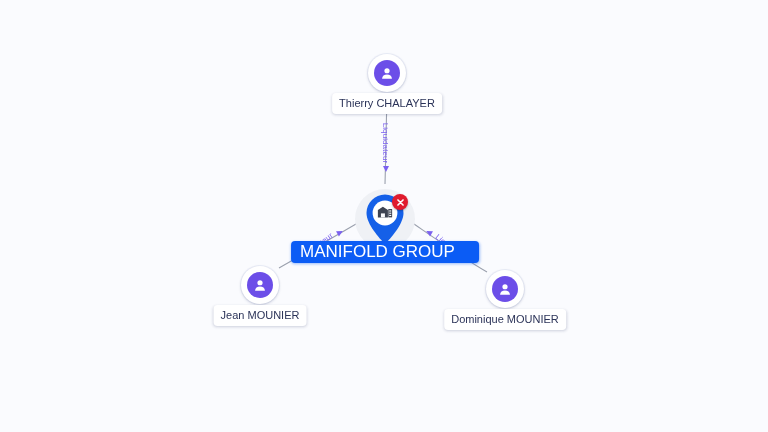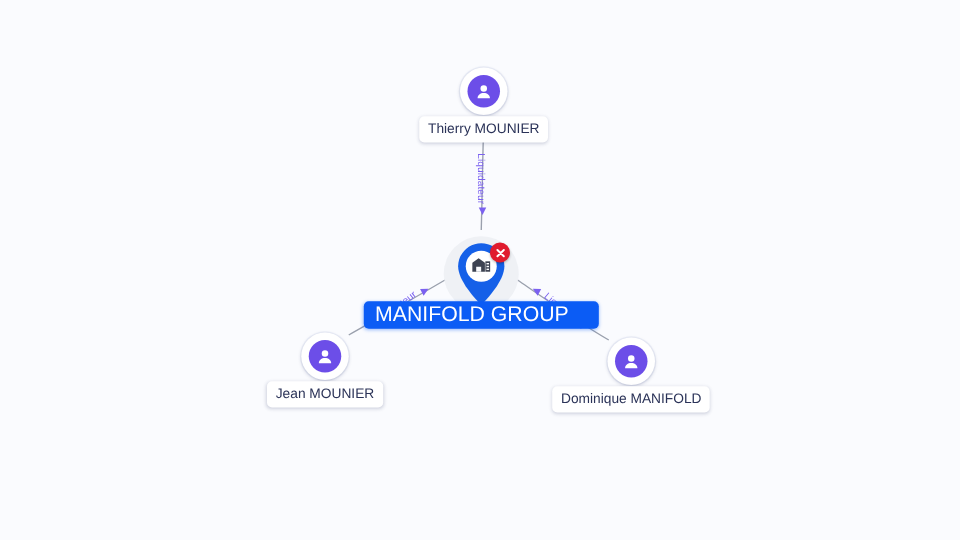--- a/index.html
+++ b/index.html
@@ -170,21 +170,21 @@
 
   <div class="person-node" style="left:387px; top:73px;">
     <div class="person-circle">
       <span class="avatar-disc">
         <svg width="16" height="16" viewBox="0 0 24 24" aria-hidden="true">
           <circle cx="12" cy="8.6" r="3.9" fill="#ffffff"></circle>
           <path d="M4.6 20.5c0-4.1 3.3-6.4 7.4-6.4s7.4 2.3 7.4 6.4z" fill="#ffffff"></path>
         </svg>
       </span>
     </div>
-    <div class="person-label">Thierry MOUNIER</div>
+    <div class="person-label">Thierry CHALAYER</div>
   </div>
 
   <div class="person-node" style="left:260px; top:285px;">
     <div class="person-circle">
       <span class="avatar-disc">
         <svg width="16" height="16" viewBox="0 0 24 24" aria-hidden="true">
           <circle cx="12" cy="8.6" r="3.9" fill="#ffffff"></circle>
           <path d="M4.6 20.5c0-4.1 3.3-6.4 7.4-6.4s7.4 2.3 7.4 6.4z" fill="#ffffff"></path>
         </svg>
       </span>
@@ -194,21 +194,21 @@
 
   <div class="person-node" style="left:505px; top:289px;">
     <div class="person-circle">
       <span class="avatar-disc">
         <svg width="16" height="16" viewBox="0 0 24 24" aria-hidden="true">
           <circle cx="12" cy="8.6" r="3.9" fill="#ffffff"></circle>
           <path d="M4.6 20.5c0-4.1 3.3-6.4 7.4-6.4s7.4 2.3 7.4 6.4z" fill="#ffffff"></path>
         </svg>
       </span>
     </div>
-    <div class="person-label">Dominique MANIFOLD</div>
+    <div class="person-label">Dominique MOUNIER</div>
   </div>
 
   <div id="company-node" style="left:385px; top:219px;">
 
     <div class="pin-halo"></div>
 
     <div class="pin-shape">
       <svg width="40" height="52" viewBox="0 0 40 52" aria-hidden="true">
         <path d="M20 1.5c-10.2 0-18.5 8.3-18.5 18.5 0 11.6 14.2 26.6 17.3 29.8
                  a1.7 1.7 0 0 0 2.4 0C24.3 46.6 38.5 31.6 38.5 20

